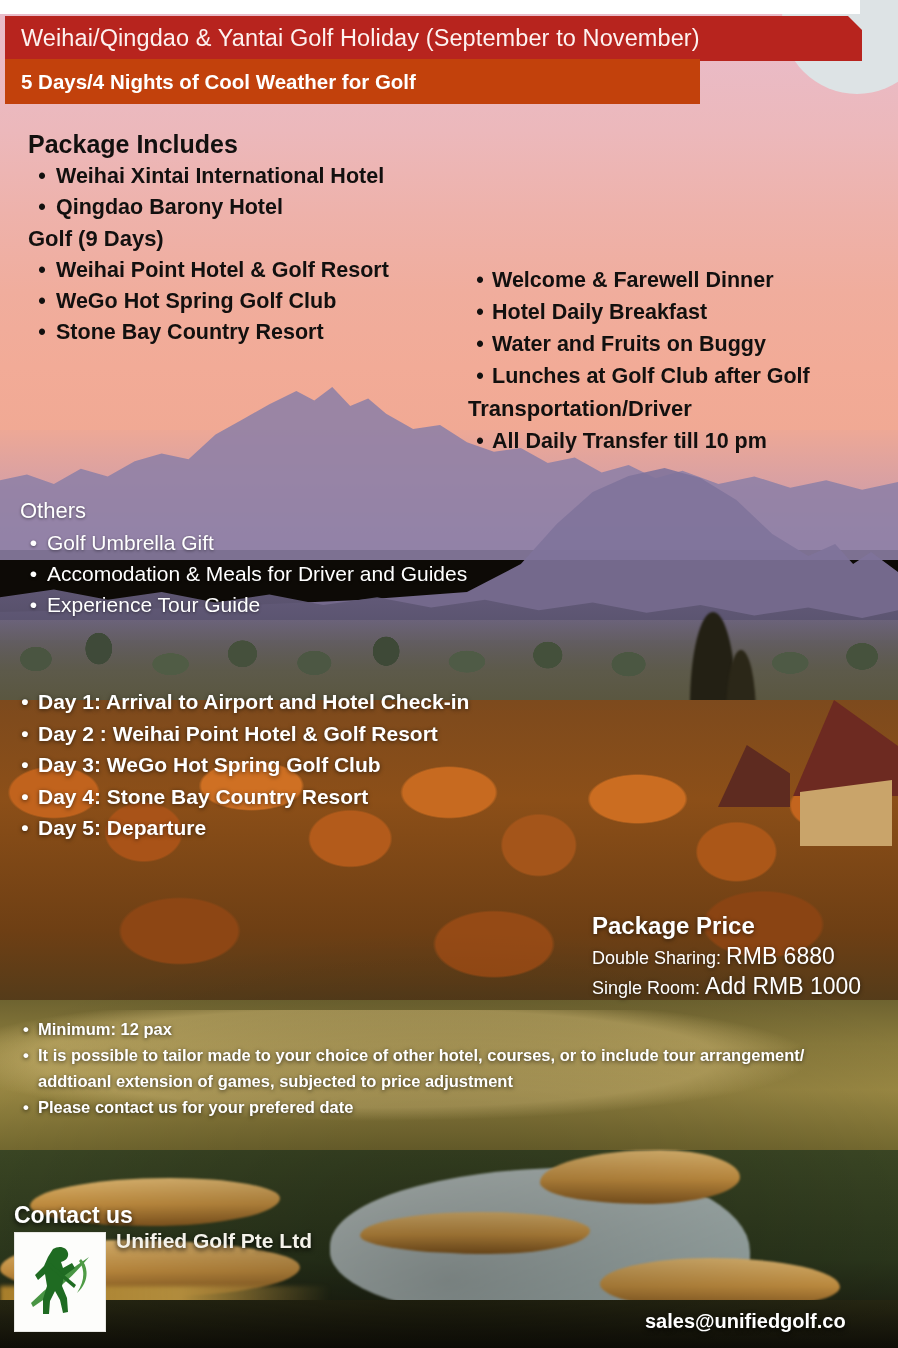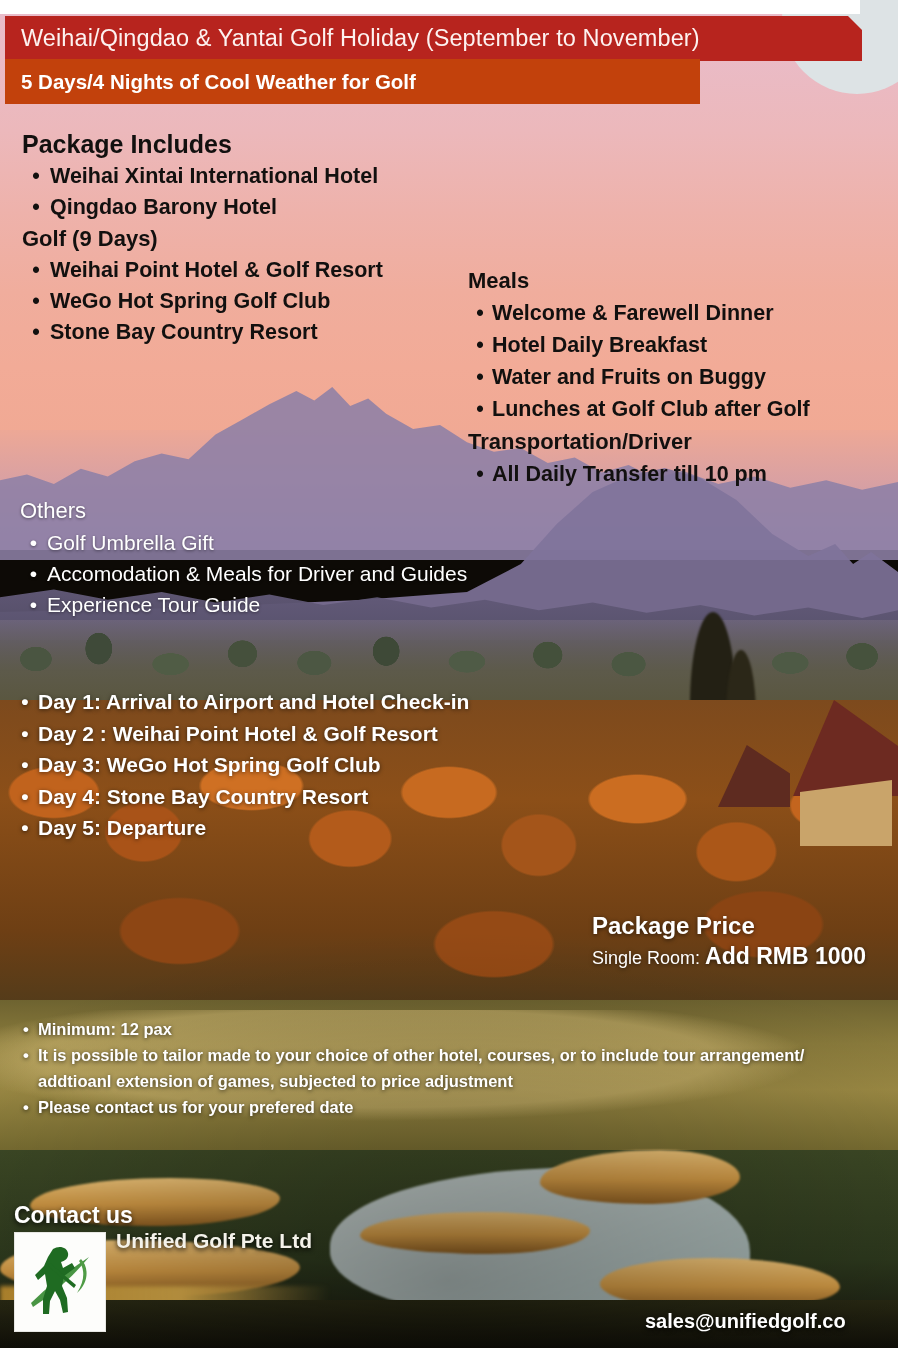--- a/index.html
+++ b/index.html
@@ -219,21 +219,21 @@
 
   
   .blk { position:absolute; }
   .hd-dark { color:#12100f; font-weight:bold; }
   ul.li { list-style:none; }
   ul.li li { display:flex; align-items:flex-start; }
   ul.li li .bul { flex:0 0 auto; }
   ul.li li .tx  { flex:1 1 auto; }
 
   
-  #pkg { left:22px; top:128px; width:460px; }
+  #pkg { left:28px; top:128px; width:460px; }
   #pkg .h1 { font-size:25px; line-height:33px; }
   #pkg .h2 { font-size:22px; line-height:32px; }
   #pkg ul.li li { font-size:21.5px; line-height:31px; font-weight:bold; color:#12100f; }
   #pkg ul.li li .bul { width:28px; text-align:center; }
 
   
   #meals { left:468px; top:264px; width:425px; }
   #meals .h2 { font-size:22px; line-height:33px; }
   #meals ul.li li { font-size:21.5px; line-height:32px; font-weight:bold; color:#12100f; }
   #meals ul.li li .bul { width:24px; text-align:center; }
@@ -254,21 +254,21 @@
                    text-shadow:0 1px 4px rgba(0,0,0,.6); }
   #itin ul.li li .bul { width:26px; text-align:center; }
 
   
   #price { left:592px; top:910px; width:300px; }
   #price .h2 { font-size:24px; line-height:32px; color:#fff; font-weight:bold;
                text-shadow:0 1px 4px rgba(0,0,0,.6); }
   #price .row { color:#fff; font-size:18px; line-height:28px; font-weight:400;
                 text-shadow:0 1px 4px rgba(0,0,0,.6); white-space:nowrap; }
   #price .row .big { font-size:23px; }
-  #price .row .bigb { font-size:23px; font-weight:bold; }
+  #price .row .bigb { font-size:23px; font-weight:normal; }
 
   
   #notes { left:14px; top:1016px; width:820px; }
   #notes .h2 { font-size:23px; line-height:31px; color:#fff; font-weight:bold;
                text-shadow:0 1px 4px rgba(0,0,0,.65); }
   #notes ul.li li { font-size:16.5px; line-height:26px; font-weight:bold; color:#fff;
                     text-shadow:0 1px 4px rgba(0,0,0,.65); }
   #notes ul.li li .bul { width:24px; text-align:center; }
   #notes ul.li li .tx { width:790px; }
 
@@ -357,21 +357,20 @@
         <span class="tx">WeGo Hot Spring Golf Club</span>
       </li>
       <li>
         <span class="bul">•</span>
         <span class="tx">Stone Bay Country Resort</span>
       </li>
     </ul>
   </div>
 
   <div class="blk" id="meals">
-    <div class="h2 hd-dark">Meals</div>
     <ul class="li">
       <li>
         <span class="bul">•</span>
         <span class="tx">Welcome &amp; Farewell Dinner</span>
       </li>
       <li>
         <span class="bul">•</span>
         <span class="tx">Hotel Daily Breakfast</span>
       </li>
       <li>
@@ -430,20 +429,24 @@
       </li>
       <li>
         <span class="bul">•</span>
         <span class="tx">Day 5:  Departure</span>
       </li>
     </ul>
   </div>
 
   <div class="blk" id="price">
     <div class="h2">Package Price</div>
+    <div class="row">
+      <span>Double Sharing:</span>
+      <span class="big">RMB 6880</span>
+    </div>
     <div class="row">
       <span>Single Room:</span>
       <span class="bigb">Add RMB 1000</span>
     </div>
   </div>
 
   <div class="blk" id="notes">
     <ul class="li">
       <li>
         <span class="bul">•</span>

